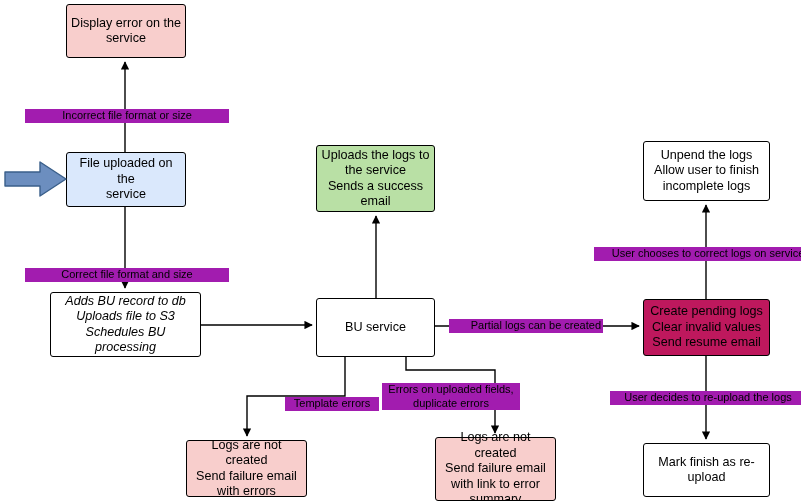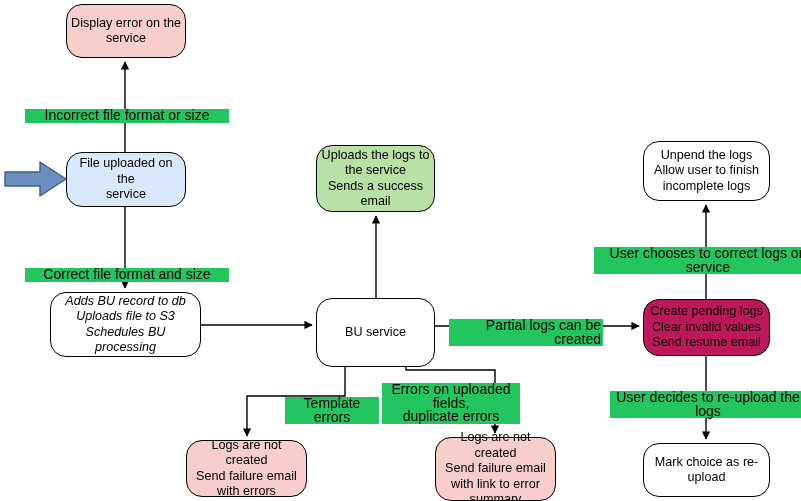--- a/index.html
+++ b/index.html
@@ -12,40 +12,40 @@
     width: 801px;
     height: 501px;
     background: #ffffff;
     font-family: "Liberation Sans", sans-serif;
     overflow: hidden;
   }
   .node {
     position: absolute;
     box-sizing: border-box;
     border: 1.4px solid #000000;
-    border-radius: 16px;
+    border-radius: 3px;
     display: flex;
     align-items: center;
     justify-content: center;
     text-align: center;
     color: #000000;
     font-size: 12.6px;
     line-height: 15.5px;
     padding: 2px 4px;
     white-space: pre-line;
     background: #ffffff;
   }
   .edge-label {
     position: absolute;
-    font-size: 14px;
+    font-size: 11px;
     line-height: 13.5px;
     color: #000000;
     text-align: center;
     white-space: pre-line;
-    background: #22c55e;
+    background: #a21caf;
     padding: 0 2px;
   }
   svg.wires {
     position: absolute;
     left: 0;
     top: 0;
     width: 801px;
     height: 501px;
     overflow: visible;
   }
@@ -82,40 +82,40 @@
 
   <div class="node" style="left:50px; top:292px; width:151px; height:65px; background:#ffffff;font-style:italic;">Adds BU record to db
 Uploads file to S3
 Schedules BU processing</div>
 
   <div class="node" style="left:316px; top:145px; width:119px; height:67px; background:#b9e0a5;">Uploads the logs to
 the service
 Sends a success
 email</div>
 
-  <div class="node" style="left:316px; top:298px; width:119px; height:69px; background:#ffffff;">BU service</div>
+  <div class="node" style="left:316px; top:298px; width:119px; height:59px; background:#ffffff;">BU service</div>
 
   <div class="node" style="left:643px; top:141px; width:127px; height:60px; background:#ffffff;">Unpend the logs
 Allow user to finish
 incomplete logs</div>
 
   <div class="node" style="left:643px; top:299px; width:127px; height:57px; background:#be185d;">Create pending logs
 Clear invalid values
 Send resume email</div>
 
   <div class="node" style="left:186px; top:440px; width:121px; height:57px; background:#f8cecc;">Logs are not created
 Send failure email
 with errors</div>
 
   <div class="node" style="left:435px; top:437px; width:121px; height:64px; background:#f8cecc;">Logs are not created
 Send failure email
 with link to error
 summary</div>
 
-  <div class="node" style="left:643px; top:443px; width:127px; height:54px; background:#ffffff;">Mark choice as re-
+  <div class="node" style="left:643px; top:443px; width:127px; height:54px; background:#ffffff;">Mark finish as re-
 upload</div>
 
   <div class="edge-label" style="left:25px; top:109px; width:200px;">Incorrect file format or size</div>
 
   <div class="edge-label" style="left:25px; top:255px; width:200px;margin-top:13px;">Correct file format and size</div>
 
 
   <div class="edge-label" style="left:449px; top:319px; width:150px;text-align:right;">Partial logs can be created</div>
 
   <div class="edge-label" style="left:594px; top:247px; width:224px;">User chooses to correct logs on service</div>

